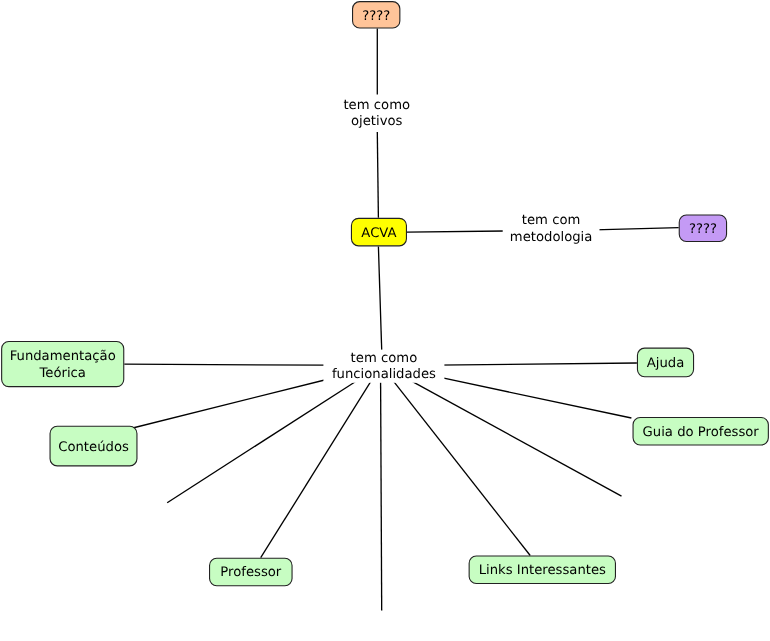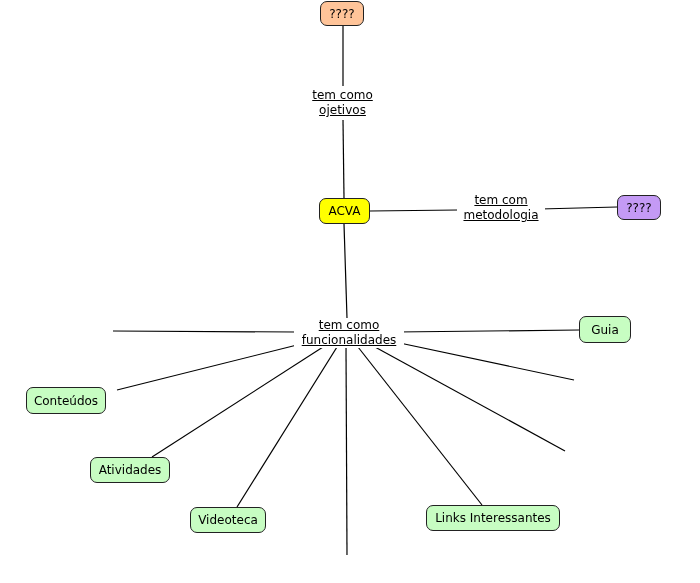--- a/index.html
+++ b/index.html
@@ -6,21 +6,21 @@
   #canvas { position: relative; width: 700px; height: 583px; overflow: hidden; background: #ffffff;
     font-family: "DejaVu Sans", sans-serif; font-size: 12px; color: #000; }
   svg#links { position: absolute; left: 0; top: 0; width: 700px; height: 583px; }
   .node { position: absolute; box-sizing: border-box; border: 1px solid #222; border-radius: 7px;
     display: flex; align-items: center; justify-content: center; text-align: center; line-height: 16px;
     white-space: pre-line; padding: 0 8px; }
   .concept-green { background: #c7fdc2; }
   .concept-yellow { background: #ffff00; text-align: right; }
   .concept-orange { background: #ffc499; }
   .concept-purple { background: #c49af5; }
-  .phrase { position: absolute; background: #ffffff; text-align: center; line-height: 15px; white-space: pre-line; padding: 0 3px; text-decoration: underline; }
+  .phrase { position: absolute; background: #ffffff; text-align: center; line-height: 15px; white-space: pre-line; padding: 0 3px; }
 </style>
 </head>
 <body>
 
 <div id="canvas">
   <svg id="links">
     <line x1="344" y1="198" x2="343" y2="120" stroke="#000" stroke-width="1.2"></line>
     <line x1="343" y1="86" x2="343" y2="26" stroke="#000" stroke-width="1.2"></line>
     <line x1="370" y1="211" x2="458" y2="210" stroke="#000" stroke-width="1.2"></line>
     <line x1="540" y1="209" x2="617" y2="207" stroke="#000" stroke-width="1.2"></line>
@@ -40,18 +40,20 @@
 ojetivos</div>
   <div class="phrase" style="left:457px; top:193px; width:82px;">tem com
 metodologia</div>
   <div class="phrase" style="left:294px; top:318px; width:104px;">tem como
 funcionalidades</div>
 
   <div class="node concept-orange" style="left:320px; top:1px; width:44px; height:25px;">????</div>
   <div class="node concept-yellow" style="left:319px; top:198px; width:51px; height:26px;">ACVA</div>
   <div class="node concept-purple" style="left:617px; top:195px; width:44px; height:25px;">????</div>
 
-  <div class="node concept-green" style="left:26px; top:387px; width:80px; height:27px;">Conteúdos</div>
-  <div class="node concept-green" style="left:90px; top:457px; width:80px; height:26px;">Atividades</div>
-  <div class="node concept-green" style="left:190px; top:507px; width:76px; height:26px;">Videoteca</div>
+  <div class="node concept-green" style="left:1px; top:310px; width:112px; height:42px;">Fundamentação
+Teórica</div>
+  <div class="node concept-green" style="left:45px; top:387px; width:80px; height:37px;">Conteúdos</div>
+  <div class="node concept-green" style="left:190px; top:507px; width:76px; height:26px;">Professor</div>
   <div class="node concept-green" style="left:426px; top:505px; width:134px; height:26px;">Links Interessantes</div>
-  <div class="node concept-green" style="left:579px; top:316px; width:52px; height:27px;">Guia</div>
+  <div class="node concept-green" style="left:575px; top:379px; width:124px; height:26px;">Guia do Professor</div>
+  <div class="node concept-green" style="left:579px; top:316px; width:52px; height:27px;">Ajuda</div>
 </div>
 
 </body></html>

